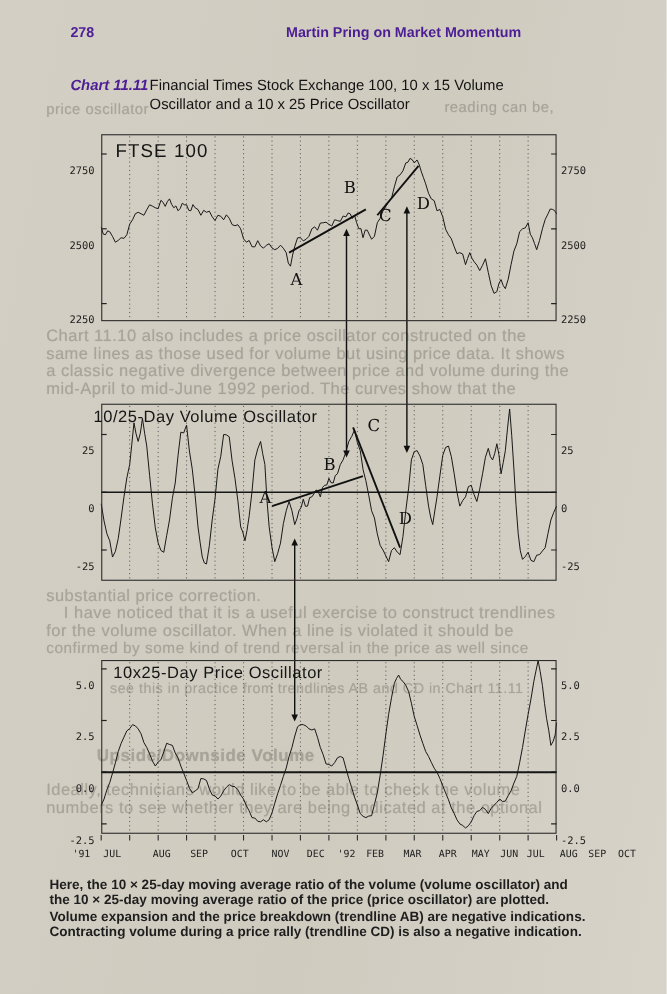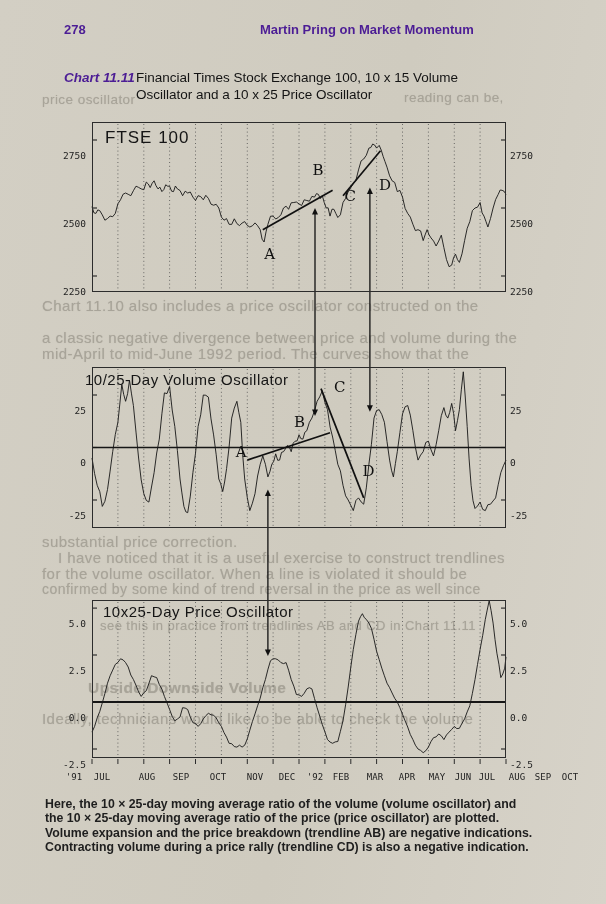--- a/index.html
+++ b/index.html
@@ -23,29 +23,31 @@
          text-shadow:0 0 1px #a5a196;}
   svg{position:absolute;left:0;top:0;}
 </style>
 </head>
 <body>
 
 <div class="abs" id="ghost-layer" style="left:0;top:0;width:606px;height:904px;">
     <span class="ghost" style="left: 42px; top: 92px; font-size: 13.5px; font-weight: 400;">price oscillator</span>
     <span class="ghost" style="left: 404px; top: 90px; font-size: 13.5px; font-weight: 400;">reading can be,</span>
     <span class="ghost" style="left: 42px; top: 297px; font-size: 15px; font-weight: 400;">Chart 11.10 also includes a price oscillator constructed on the</span>
+    <span class="ghost" style="left: 42px; top: 313px; font-size: 15px; font-weight: 400;">same lines as those used for volume but using price data.  It shows</span>
     <span class="ghost" style="left: 42px; top: 329px; font-size: 15px; font-weight: 400;">a classic negative divergence between price and volume during the</span>
     <span class="ghost" style="left: 42px; top: 345px; font-size: 15px; font-weight: 400;">mid-April to mid-June 1992 period.  The curves show that the</span>
     <span class="ghost" style="left: 42px; top: 533px; font-size: 15px; font-weight: 400;">substantial price correction.</span>
     <span class="ghost" style="left: 58px; top: 549px; font-size: 15px; font-weight: 400;">I have noticed that it is a useful exercise to construct trendlines</span>
     <span class="ghost" style="left: 42px; top: 565px; font-size: 15px; font-weight: 400;">for the volume oscillator.  When a line is violated it should be</span>
     <span class="ghost" style="left: 42px; top: 581px; font-size: 14px; font-weight: 400;">confirmed by some kind of trend reversal in the price as well since</span>
     <span class="ghost" style="left: 100px; top: 618px; font-size: 13px; font-weight: 400;">see this in practice from trendlines AB and CD in Chart 11.11</span>
     <span class="ghost" style="left: 88px; top: 679px; font-size: 15.5px; font-weight: 600;">Upside/Downside Volume</span>
     <span class="ghost" style="left: 42px; top: 710px; font-size: 15px; font-weight: 400;">Ideally, technicians would like to be able to check the volume</span>
+    <span class="ghost" style="left: 42px; top: 726px; font-size: 15px; font-weight: 400;">numbers to see whether they are being indicated at the optional</span>
   </div>
 
 <svg id="chart-svg" width="606" height="904" viewBox="0 0 606 904">
     <line x1="117.9" y1="124" x2="117.9" y2="290" stroke="#4c4c4c" stroke-width="0.8" stroke-dasharray="1,2.8"></line>
     <line x1="143.8" y1="124" x2="143.8" y2="290" stroke="#4c4c4c" stroke-width="0.8" stroke-dasharray="1,2.8"></line>
     <line x1="169.6" y1="124" x2="169.6" y2="290" stroke="#4c4c4c" stroke-width="0.8" stroke-dasharray="1,2.8"></line>
     <line x1="195.5" y1="124" x2="195.5" y2="290" stroke="#4c4c4c" stroke-width="0.8" stroke-dasharray="1,2.8"></line>
     <line x1="221.4" y1="124" x2="221.4" y2="290" stroke="#4c4c4c" stroke-width="0.8" stroke-dasharray="1,2.8"></line>
     <line x1="247.3" y1="124" x2="247.3" y2="290" stroke="#4c4c4c" stroke-width="0.8" stroke-dasharray="1,2.8"></line>
     <line x1="273.1" y1="124" x2="273.1" y2="290" stroke="#4c4c4c" stroke-width="0.8" stroke-dasharray="1,2.8"></line>

